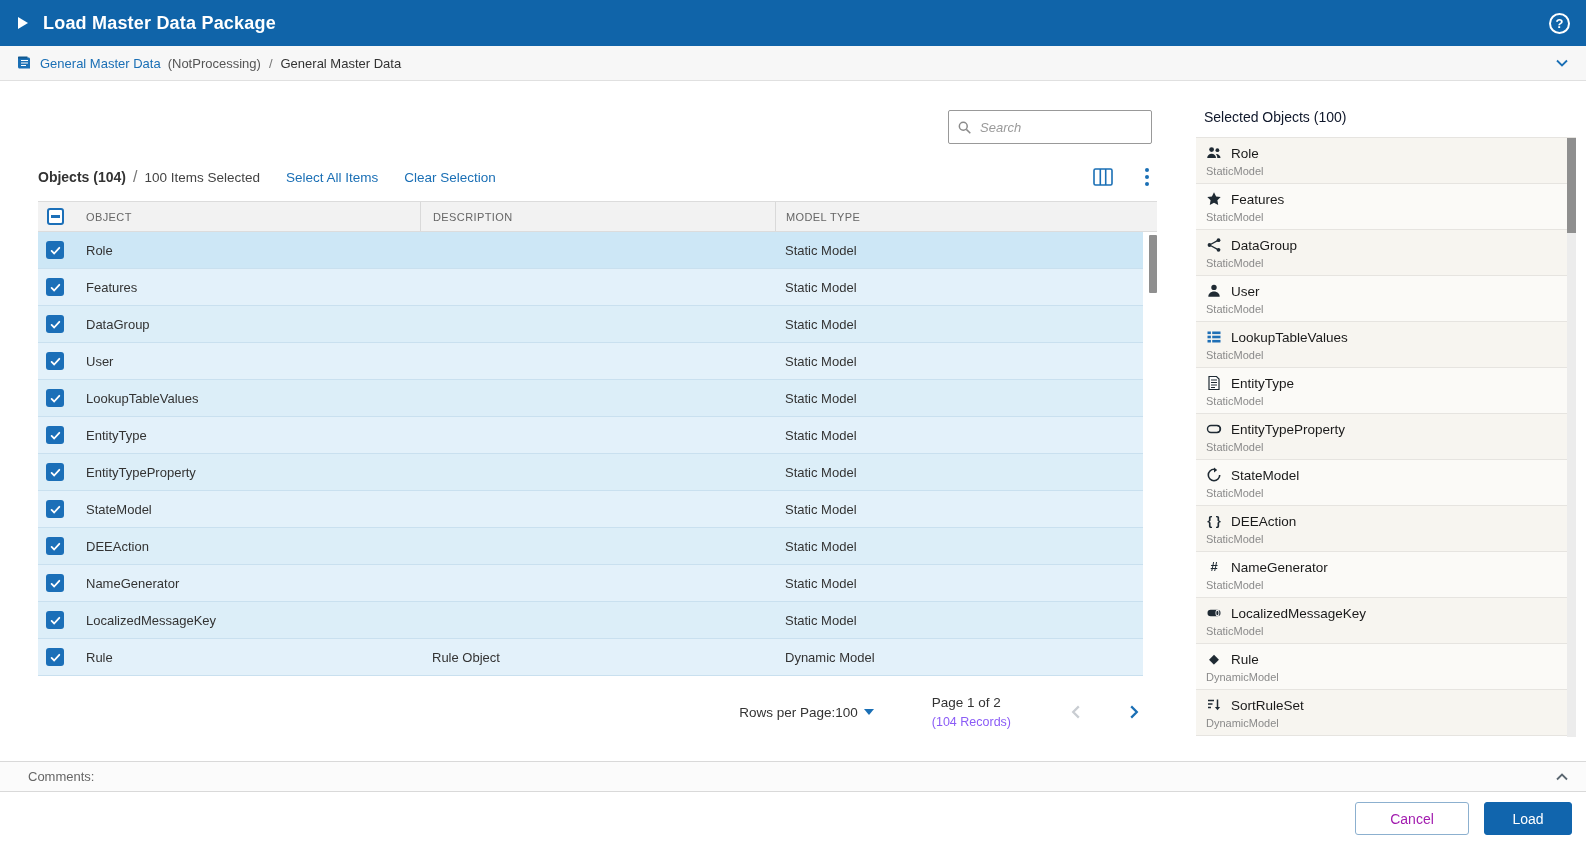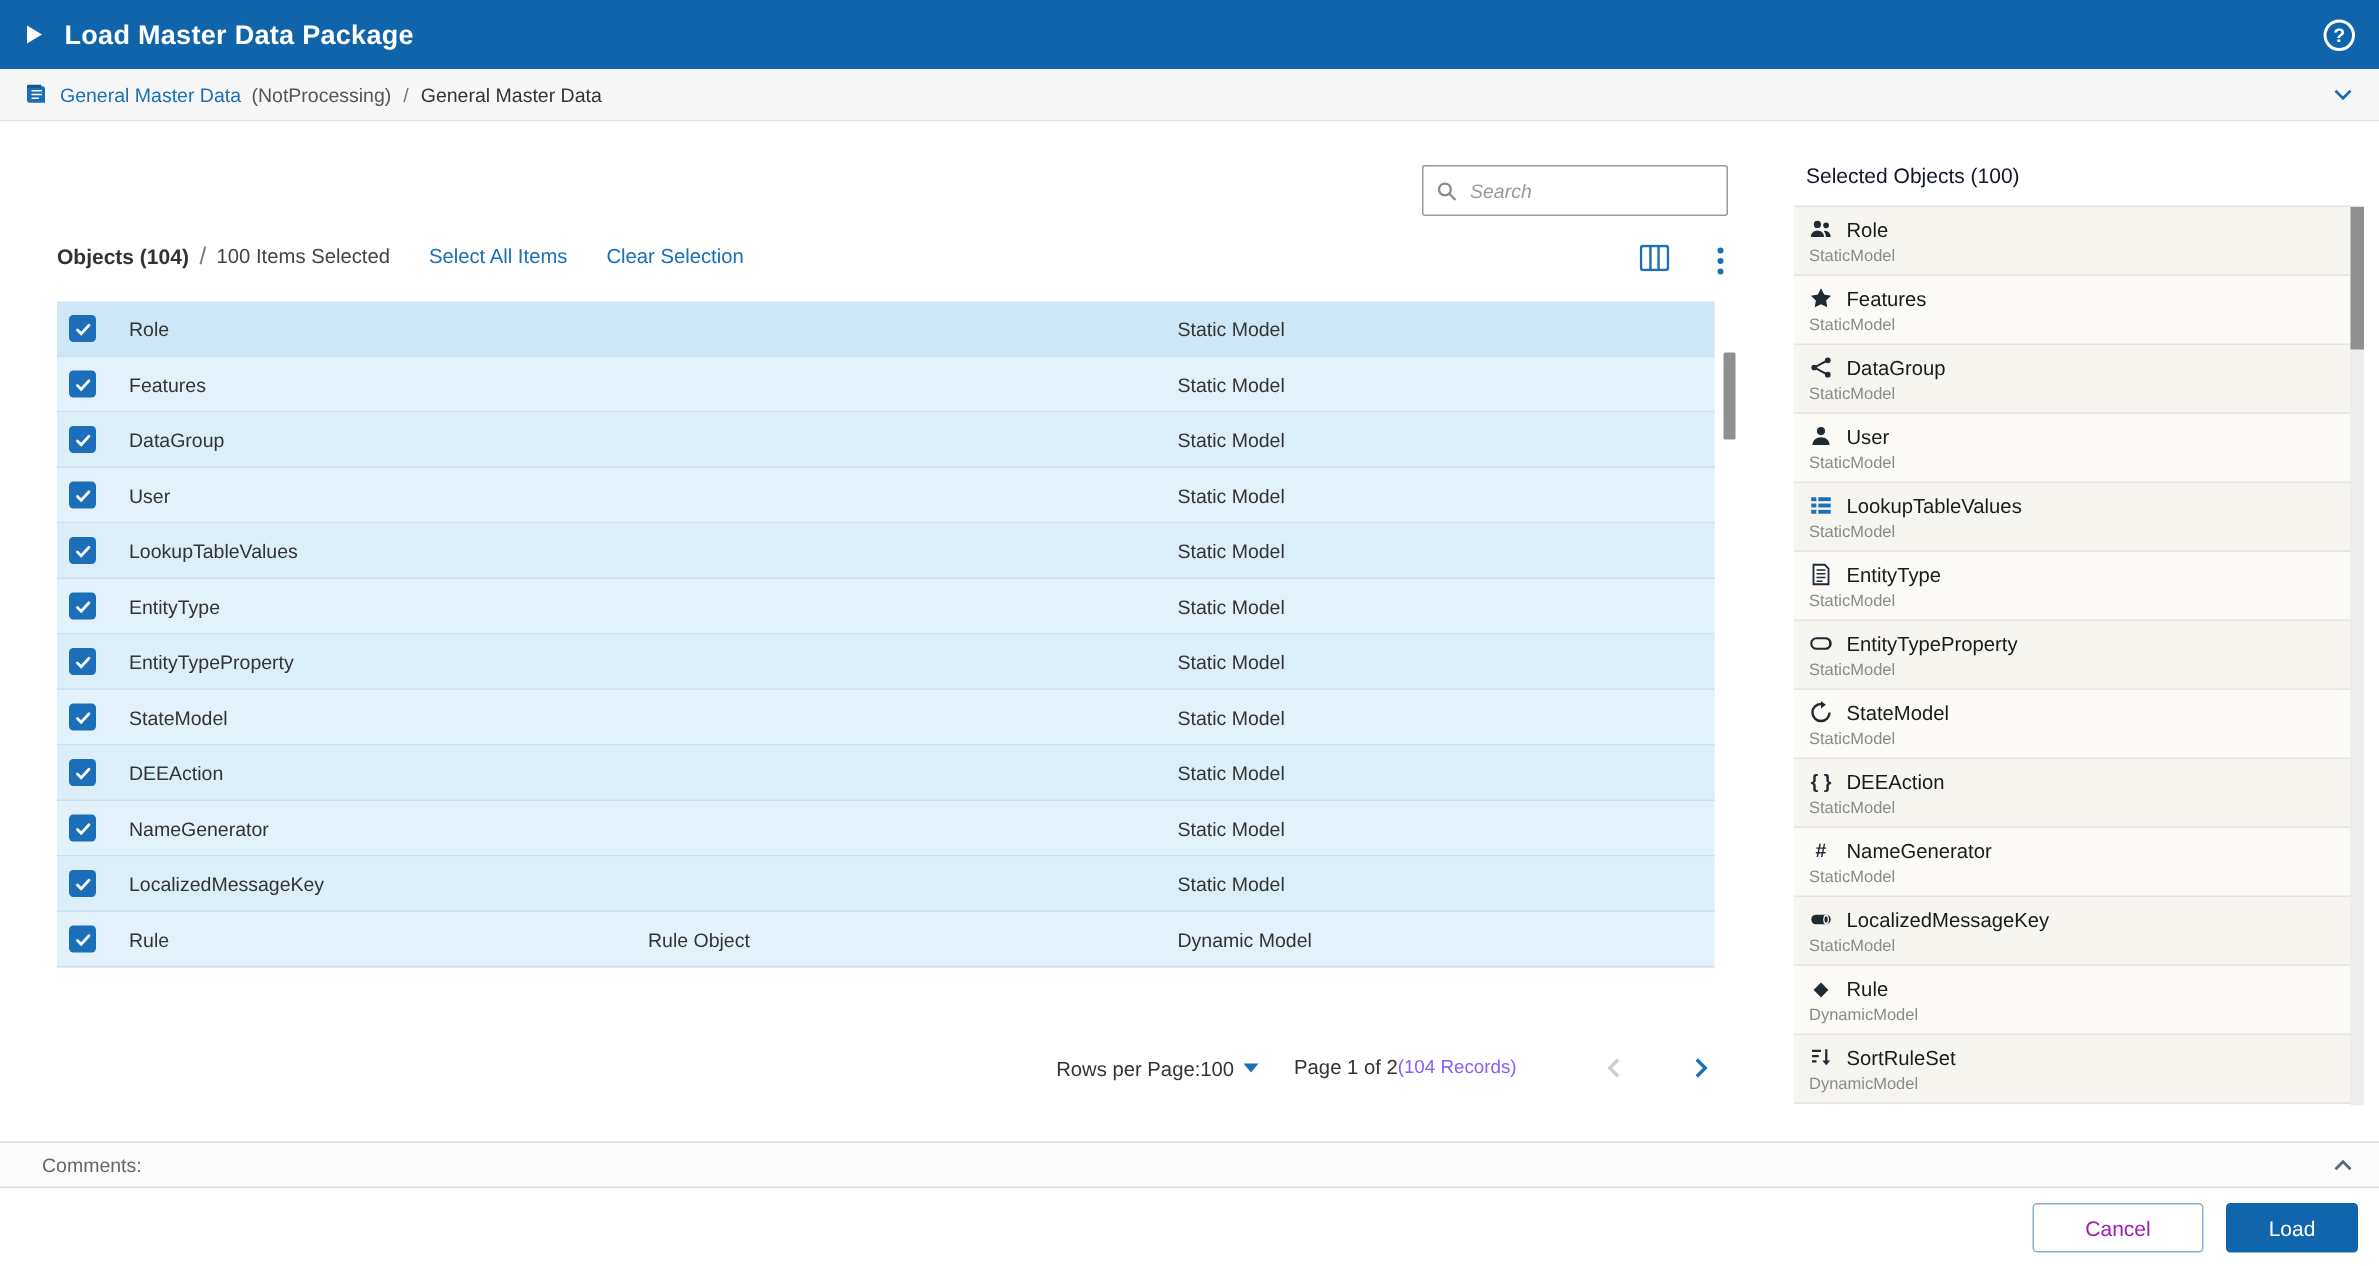--- a/index.html
+++ b/index.html
@@ -27,21 +27,21 @@
   
   .main{position:relative;height:680px;background:#fff}
 
   .searchbox{position:absolute;left:948px;top:29px;width:204px;height:34px;border:1px solid #999;
     border-radius:2px;background:#fff;display:flex;align-items:center;padding:0 8px}
   .searchbox svg{width:15px;height:15px;flex:none}
   .searchbox input{border:none;outline:none;flex:1;margin-left:8px;font-size:13px;
     font-family:inherit;color:#c2410c;background:transparent}
   .searchbox input::placeholder{color:#9a9a9a;font-style:italic}
 
-  .toolbar{position:absolute;left:38px;top:82px;width:1119px;height:28px;display:flex;align-items:flex-start}
+  .toolbar{position:absolute;left:38px;top:82px;width:1119px;height:28px;display:flex;align-items:center}
   .t-objects{font-size:14px;font-weight:700;color:#333}
   .t-sep{color:#777;margin:0 7px}
   .t-selected{font-size:13.5px;color:#444}
   .t-link{font-size:13.5px;color:#1a6fb5;text-decoration:none;cursor:pointer;margin-left:26px}
   .col-icon{margin-left:auto;color:#1a6fb5;display:inline-flex;width:20px;height:18px;cursor:pointer}
   .kebab{display:flex;flex-direction:column;gap:3px;margin-left:30px;margin-right:6px;cursor:pointer;padding:2px}
   .kebab i{width:4px;height:4px;border-radius:50%;background:#1a6fb5}
 
   
   .table{position:absolute;left:38px;top:120px;width:1119px;height:476px}
@@ -72,21 +72,21 @@
 
   .vscroll{position:absolute;right:0;top:34px;bottom:4px;width:8px}
   .vscroll .thumb{width:8px;height:58px;background:#8f8f8f;border-radius:1px}
 
   
   .pager{position:absolute;left:38px;top:603px;width:1119px;height:56px;display:flex;
     align-items:center;justify-content:flex-end;padding-right:14px}
   .rpp{display:flex;align-items:center;font-size:13.5px;color:#333;cursor:pointer}
   .caret{width:0;height:0;border-left:5px solid transparent;border-right:5px solid transparent;
     border-top:6px solid #1a6fb5;margin-left:6px}
-  .pageinfo{display:flex;flex-direction:row;margin-left:24px;line-height:1.45}
+  .pageinfo{display:flex;flex-direction:column;margin-left:58px;line-height:1.45}
   .pageinfo .pl{font-size:13.5px;color:#333}
   .pageinfo .records{font-size:12.5px;color:#8b5cf6}
   .pnav{display:inline-flex;width:18px;height:18px;margin-left:56px;cursor:pointer}
   .pnav.prev{color:#c9cdd2}
   .pnav.next{color:#1a6fb5;margin-left:40px}
 
   
   .selpanel{position:absolute;left:1196px;top:28px;width:380px;height:640px}
   .selpanel h2{font-size:14px;font-weight:400;color:#0f172a;margin:0 0 12px 8px}
   .sellist-wrap{position:relative;height:600px;overflow:hidden;border-top:1px solid #e6e4e0}
@@ -175,20 +175,30 @@
           </svg>
       </span>
       <span class="kebab">
           <i></i>
           <i></i>
           <i></i>
         </span>
     </div>
 
     <div class="table">
+      <div class="thead">
+        <span class="th th-check">
+          <span class="cb ind">
+              <i></i>
+            </span>
+        </span>
+        <span class="th th-obj">OBJECT</span>
+        <span class="th th-desc">DESCRIPTION</span>
+        <span class="th th-model">MODEL TYPE</span>
+      </div>
       <div class="tbody" id="tbody">
           <div class="trow first">
             <span class="cell cell-check">
               <span class="cb checked">
                 <svg viewBox="0 0 16 16">
                   <path d="M3.2 8.6l3.1 3.1 6.4-7" stroke="#fff" stroke-width="2.2" fill="none" stroke-linecap="round"></path>
                 </svg>
               </span>
             </span>
             <span class="cell cell-obj">Role</span>

